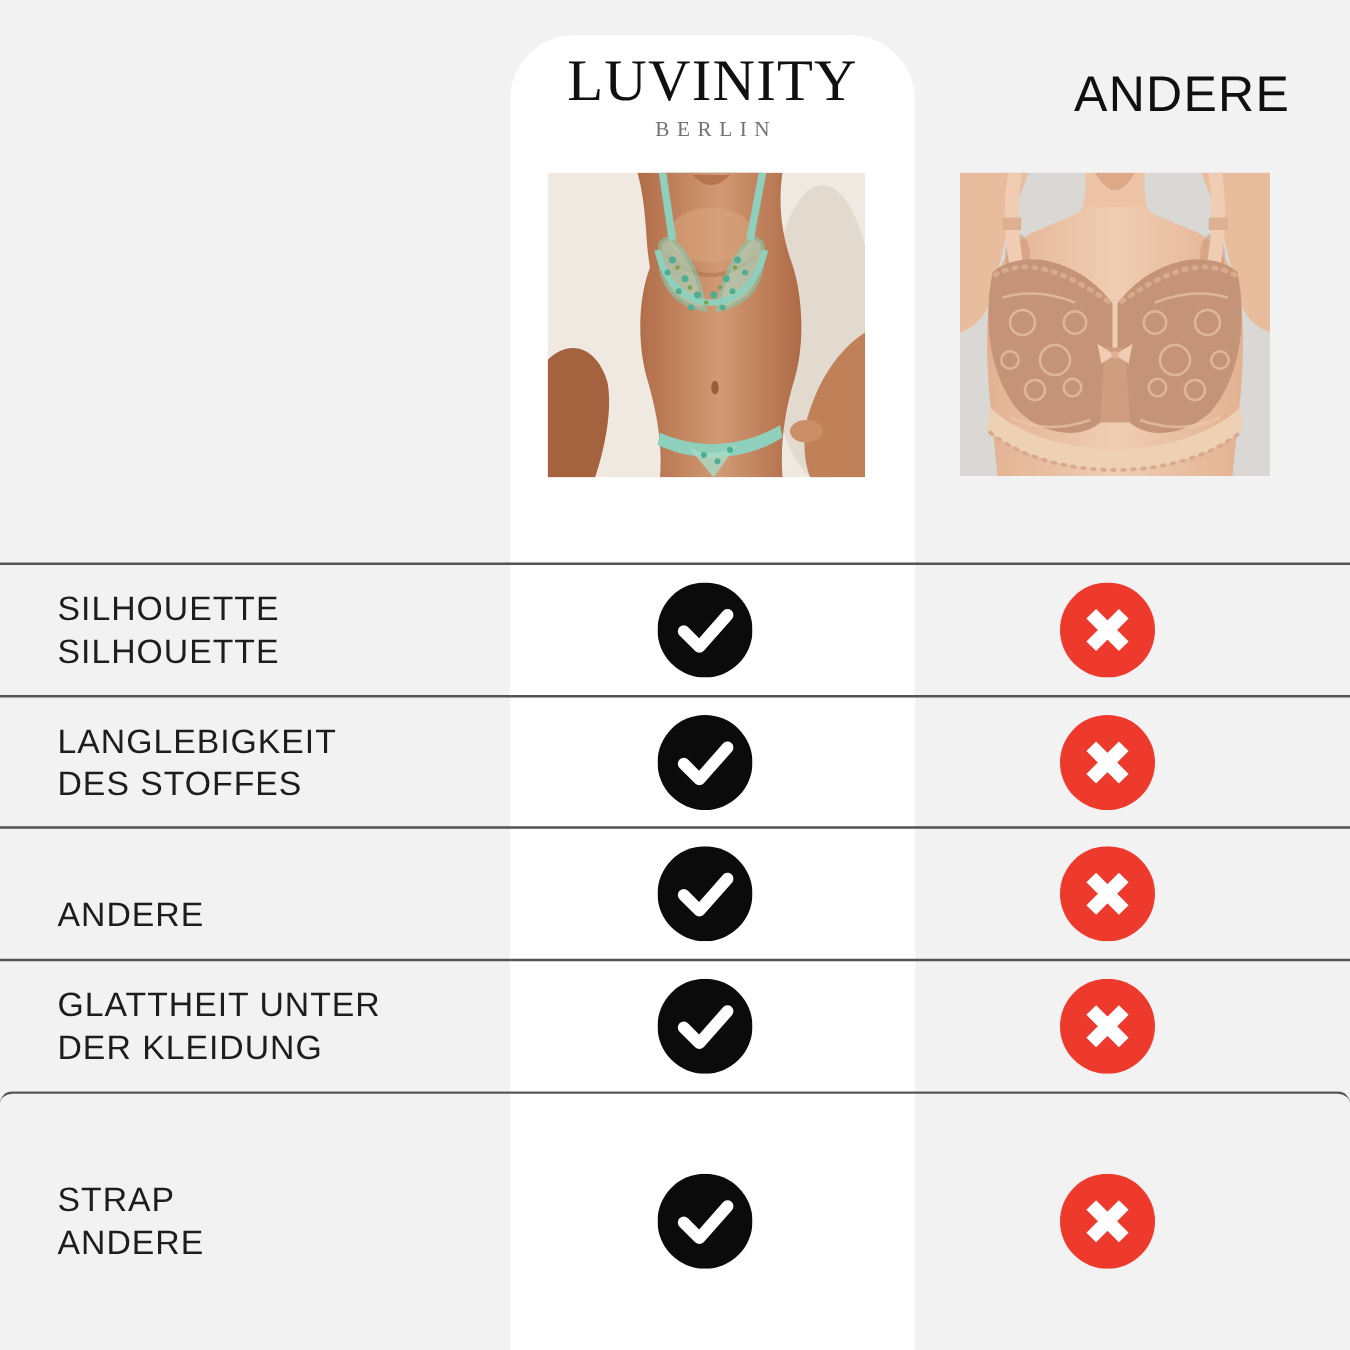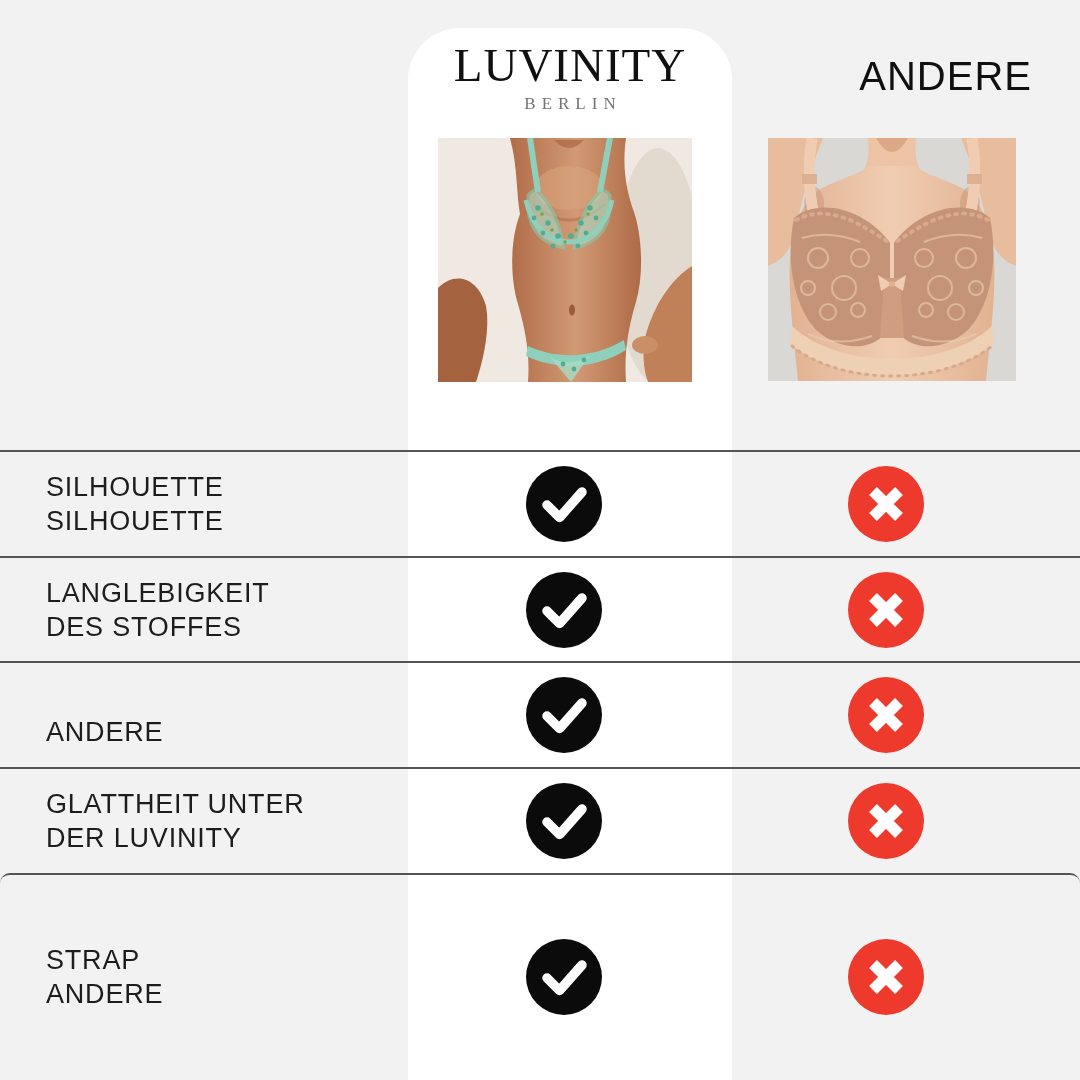--- a/index.html
+++ b/index.html
@@ -213,21 +213,21 @@
         </div>
       <div class="cell-icon cell-cross">
           <svg viewBox="0 0 76 76">
             <circle cx="38" cy="38" r="38" fill="var(--cross-circle,#ee3a2d)"></circle>
             <path d="M25 25 L51 51 M51 25 L25 51" stroke="var(--icon-mark,#fff)" stroke-width="11" fill="none"></path>
           </svg>
         </div>
     </div>
 
     <div class="row">
-      <div class="row-label"><span>GLATTHEIT UNTER</span><br><span>DER LUVINITY</span></div>
+      <div class="row-label"><span>GLATTHEIT UNTER</span><br><span>DER KLEIDUNG</span></div>
       <div class="cell-icon cell-check">
           <svg viewBox="0 0 76 76">
             <circle cx="38" cy="38" r="38" fill="var(--check-circle,#0b0b0b)"></circle>
             <path d="M21 39 L33.5 51.5 L56 26" stroke="var(--icon-mark,#fff)" stroke-width="9.5" fill="none" stroke-linecap="round" stroke-linejoin="round"></path>
           </svg>
         </div>
       <div class="cell-icon cell-cross">
           <svg viewBox="0 0 76 76">
             <circle cx="38" cy="38" r="38" fill="var(--cross-circle,#ee3a2d)"></circle>
             <path d="M25 25 L51 51 M51 25 L25 51" stroke="var(--icon-mark,#fff)" stroke-width="11" fill="none"></path>

